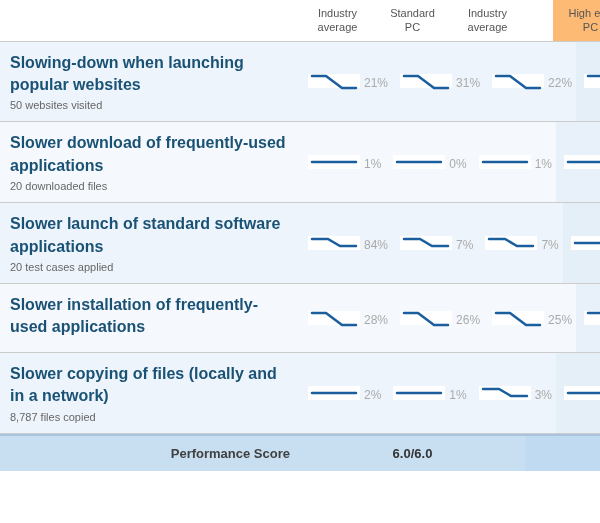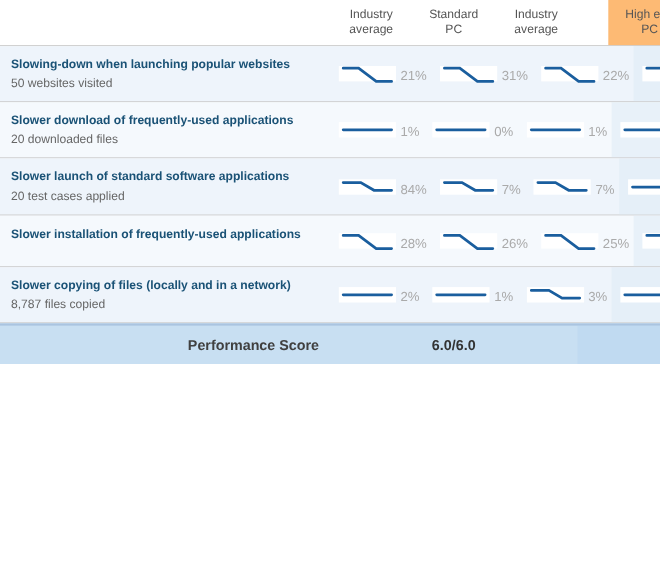--- a/index.html
+++ b/index.html
@@ -56,21 +56,21 @@
     }
 
     .label-col {
       flex: 0 0 300px;
       padding: 10px 10px;
     }
 
     .label-col .row-title {
       font-weight: bold;
       color: #1a5276;
-      font-size: 11px;
+      font-size: 16px;
       line-height: 1.4;
       margin-bottom: 3px;
     }
 
     .label-col .row-sub {
       color: #666;
       font-size: 11px;
     }
 
     .data-col {

